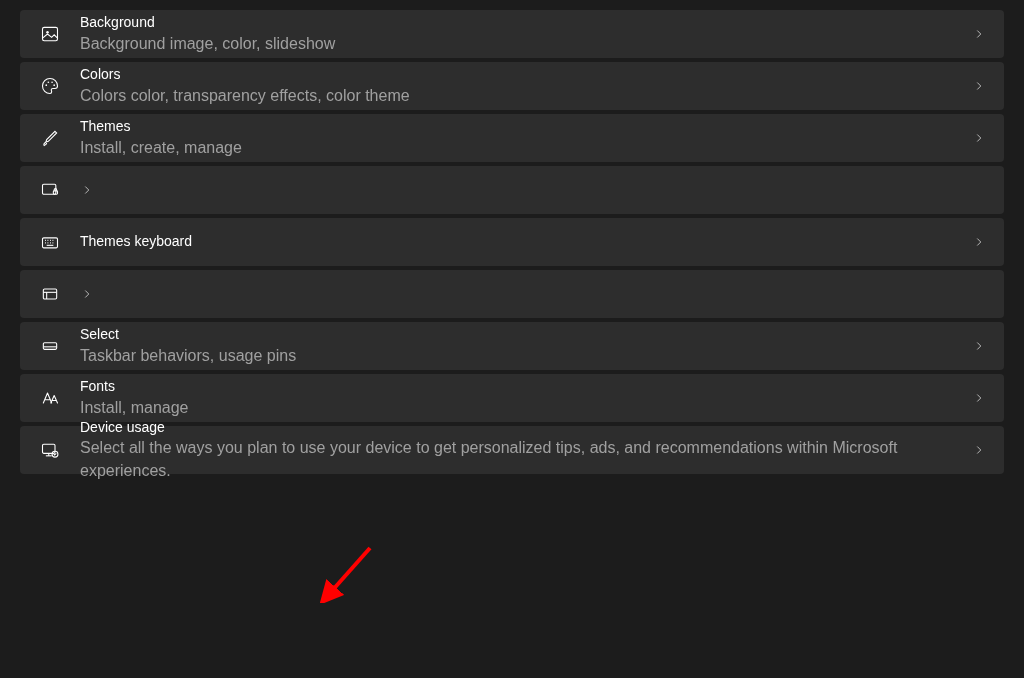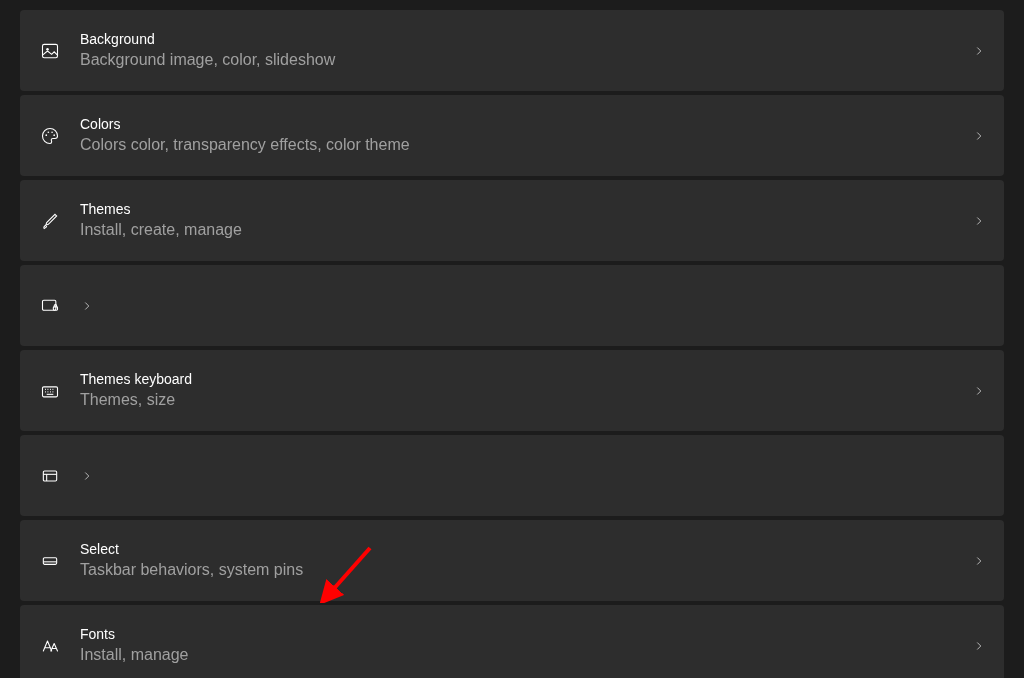--- a/index.html
+++ b/index.html
@@ -11,21 +11,21 @@
       background-color: #1c1c1c;
       font-family: "Segoe UI", sans-serif;
       width: 1024px;
       height: 678px;
       padding: 10px 20px;
       overflow: hidden;
     }
     .settings-item {
       background-color: #2d2d2d;
       border-radius: 4px;
-      height: 81px;
+      height: 48px;
       margin-bottom: 4px;
       display: flex;
       align-items: center;
       padding: 0 18px;
       cursor: pointer;
       position: relative;
     }
     .icon-container {
       width: 24px;
       height: 24px;
@@ -173,21 +173,20 @@
         <line x1="15" y1="10" x2="16" y2="10"></line>
         <line x1="6" y1="13" x2="7" y2="13"></line>
         <line x1="9" y1="13" x2="10" y2="13"></line>
         <line x1="12" y1="13" x2="13" y2="13"></line>
         <line x1="15" y1="13" x2="16" y2="13"></line>
         <line x1="8" y1="16" x2="16" y2="16"></line>
       </svg>
   </div>
   <div class="text-container">
     <div class="item-title">Themes keyboard</div>
-    <div class="item-subtitle">Themes, size</div>
   </div>
   <div class="chevron">
     <svg viewBox="0 0 24 24">
         <path d="M9 6 L15 12 L9 18"></path>
       </svg>
   </div>
 </div>
 
 <div class="settings-item">
   <div class="icon-container">
@@ -206,21 +205,21 @@
 
 <div class="settings-item">
   <div class="icon-container">
     <svg viewBox="0 0 24 24">
         <rect x="4" y="8" width="16" height="8" rx="1.5"></rect>
         <line x1="4" y1="13" x2="20" y2="13"></line>
       </svg>
   </div>
   <div class="text-container">
     <div class="item-title">Select</div>
-    <div class="item-subtitle">Taskbar behaviors, system pins</div>
+    <div class="item-subtitle">Taskbar behaviors, usage pins</div>
   </div>
   <div class="chevron">
     <svg viewBox="0 0 24 24">
         <path d="M9 6 L15 12 L9 18"></path>
       </svg>
   </div>
 </div>
 
 <div class="settings-item">
   <div class="icon-container">

